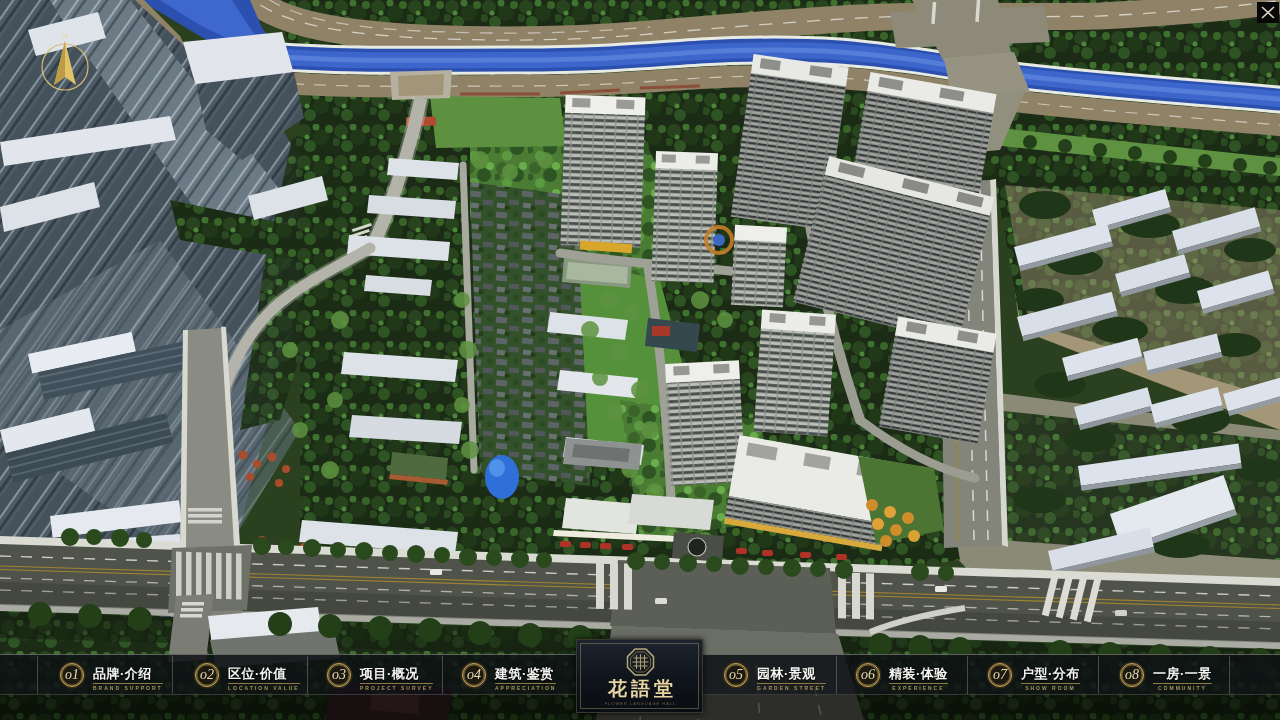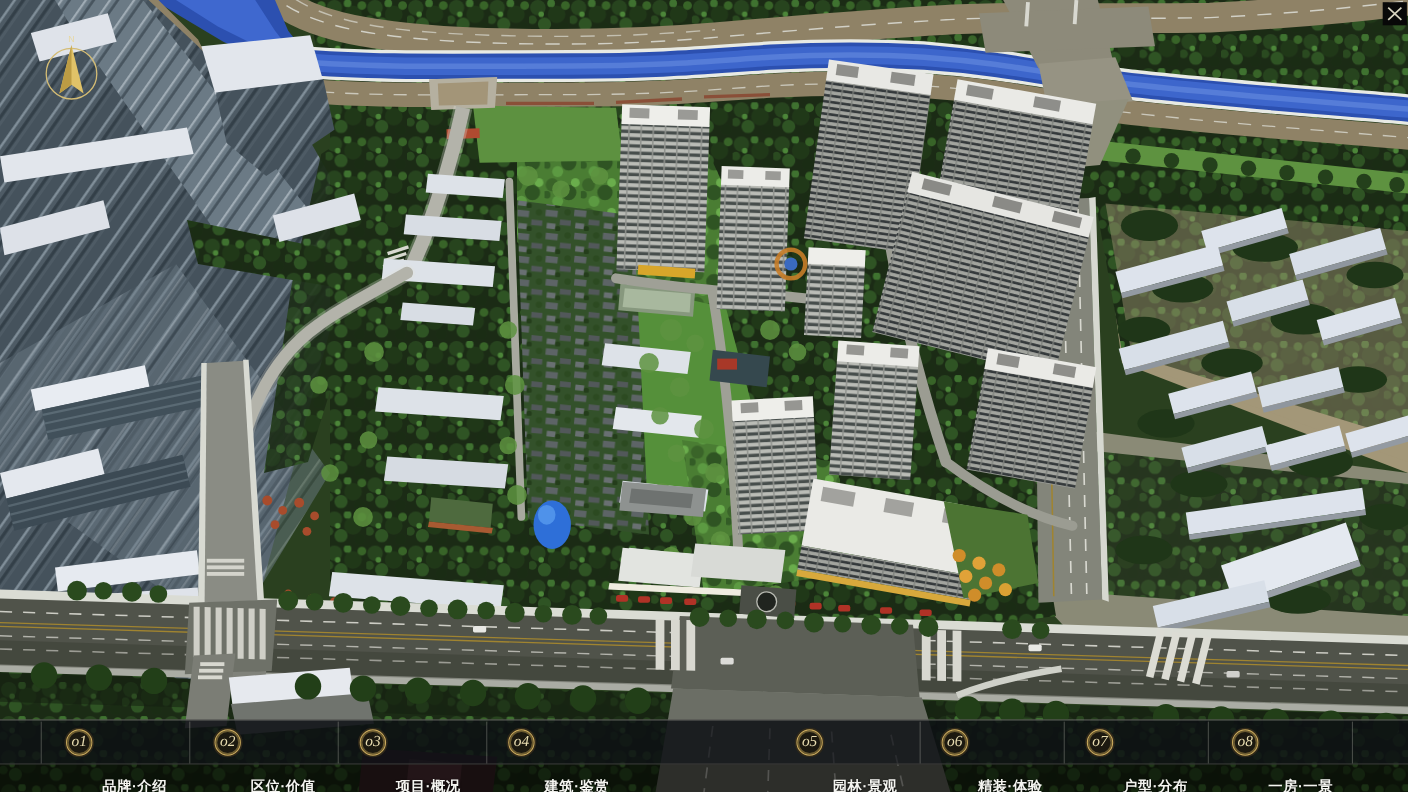--- a/index.html
+++ b/index.html
@@ -5,21 +5,21 @@
   html,body{margin:0;padding:0;width:1280px;height:720px;overflow:hidden;background:#1c2a18;
     font-family:"Liberation Sans", sans-serif;}
   #stage{position:relative;width:1280px;height:720px;}
   svg{display:block;}
   .nitem{position:absolute;top:0;height:42px;}
   .ncirc{position:absolute;top:9px;left:1px;width:22px;height:22px;border-radius:50%;
     border:1.5px solid #c9a95c;box-shadow:0 0 0 1.5px #30291a, inset 0 0 0 1.5px #6a5a30;
     background:#1c1910;color:#e8dcb0;text-align:center;}
   .ncirc span{font-family:"Liberation Serif",serif;font-style:italic;font-size:14px;line-height:22px;}
   .ntxt{position:absolute;left:34px;top:13px;white-space:nowrap;}
-  .nzh{font-size:13px;font-weight:bold;color:#f4f4f0;letter-spacing:0.5px;text-shadow:0 1px 2px #000;line-height:13px;margin-top:41px;}
+  .nzh{font-size:13px;font-weight:bold;color:#f4f4f0;letter-spacing:0.5px;text-shadow:0 1px 2px #000;line-height:13px;}
   .nen{margin-top:3px;border-top:1.3px solid #8d7840;padding-top:1.5px;font-size:5px;color:#a8945a;
     letter-spacing:2px;font-weight:bold;text-align:center;line-height:5px;}
 </style>
 </head>
 <body>
 <div id="stage">
 <svg width="1280" height="720" viewBox="0 0 1280 720" xmlns="http://www.w3.org/2000/svg">
 <defs>
   <pattern id="trees" width="37" height="31" patternUnits="userSpaceOnUse">
     <rect width="37" height="31" fill="#1b2b15"></rect>
@@ -751,14 +751,40 @@
 
   <div class="nitem" style="left:1119px;">
         <div class="ncirc"><span>o8</span></div>
     <div class="ntxt">
           <div class="nzh">一房·一景</div>
           <div class="nen">COMMUNITY</div>
         </div>
       </div>
 </div>
 
-
+<div id="logopanel" style="position:absolute;left:576px;top:639px;width:127px;height:74px;
+  background:linear-gradient(180deg,#1d242e 0%,#0f141b 55%,#0a0d12 100%);
+  border:1px solid #3a382e;box-shadow:0 0 6px rgba(0,0,0,0.8);box-sizing:border-box;">
+  <div style="position:absolute;left:3px;top:3px;right:3px;bottom:3px;border:1px solid rgba(150,140,110,0.5);"></div>
+
+  <svg width="127" height="74" style="position:absolute;left:0;top:0;">
+    <g transform="translate(63.5,22)">
+      <polygon points="-13,-5.4 -5.4,-13 5.4,-13 13,-5.4 13,5.4 5.4,13 -5.4,13 -13,5.4" fill="none" stroke="#b5a878" stroke-width="1.5"></polygon>
+      <polygon points="-10,-4.1 -4.1,-10 4.1,-10 10,-4.1 10,4.1 4.1,10 -4.1,10 -10,4.1" fill="none" stroke="#8a7f58" stroke-width="0.8"></polygon>
+      <g stroke="#a89c6e" stroke-width="1.1">
+        <line x1="-7" y1="-4" x2="7" y2="-4"></line>
+            <line x1="-8" y1="0" x2="8" y2="0"></line>
+        <line x1="-7" y1="4" x2="7" y2="4"></line>
+            <line x1="-4" y1="-7" x2="-4" y2="7"></line>
+        <line x1="0" y1="-8" x2="0" y2="8"></line>
+            <line x1="4" y1="-7" x2="4" y2="7"></line>
+      </g>
+    </g>
+  </svg>
+
+  <div style="position:absolute;left:0;top:36px;width:127px;text-align:center;
+    font-family:'Liberation Serif',serif;font-size:19px;font-weight:bold;color:#e6d5a0;
+    letter-spacing:4px;text-indent:4px;">花語堂</div>
+  <div style="position:absolute;left:0;top:61px;width:127px;text-align:center;
+    font-size:4px;color:#6e6240;letter-spacing:1px;">FLOWER LANGUAGE HALL</div>
 </div>
 
+</div>
+
 </body></html>

